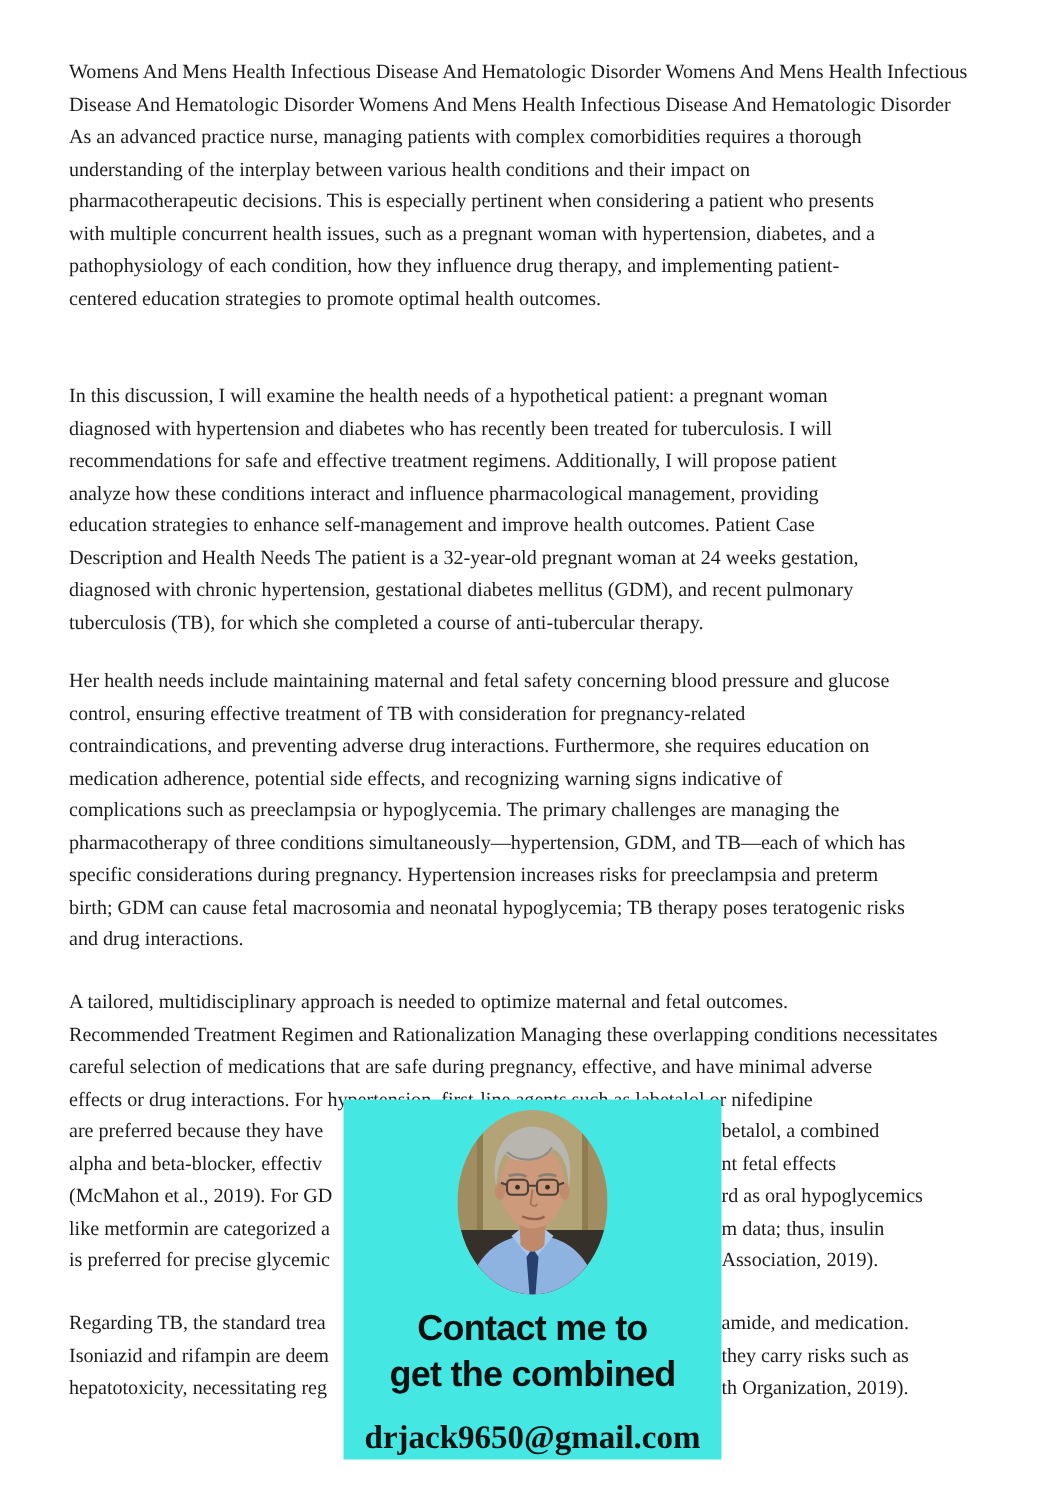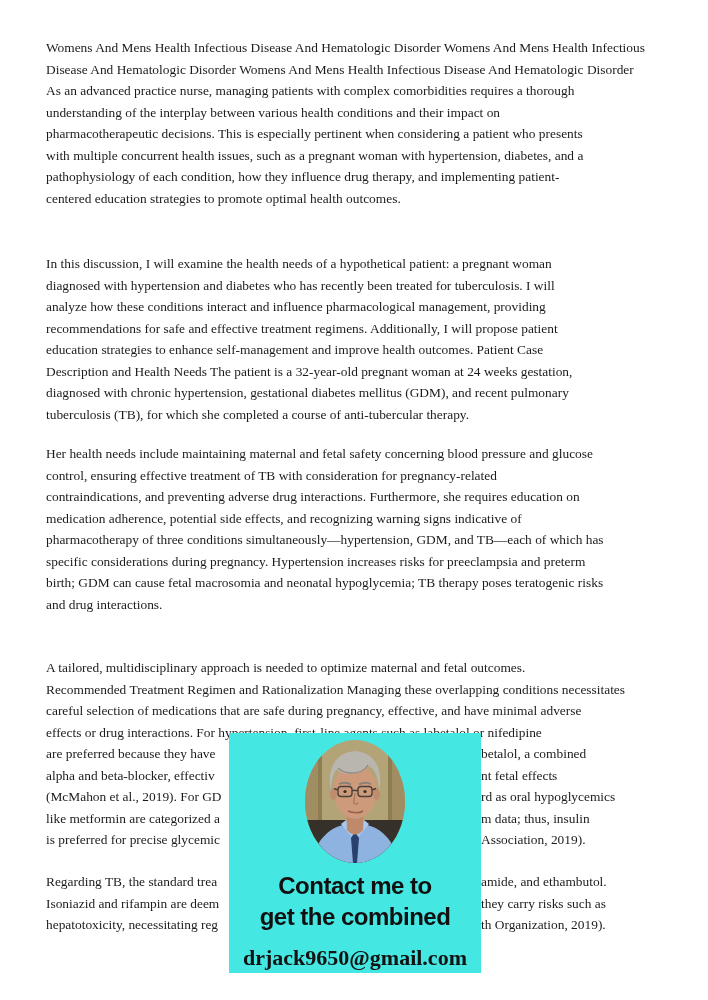--- a/index.html
+++ b/index.html
@@ -44,53 +44,54 @@
     <div class="line">understanding of the interplay between various health conditions and their impact on</div>
     <div class="line">pharmacotherapeutic decisions. This is especially pertinent when considering a patient who presents</div>
     <div class="line">with multiple concurrent health issues, such as a pregnant woman with hypertension, diabetes, and a</div>
     <div class="line">pathophysiology of each condition, how they influence drug therapy, and implementing patient-</div>
     <div class="line">centered education strategies to promote optimal health outcomes.</div>
   </div>
 
   <div class="para" id="p1">
     <div class="line">In this discussion, I will examine the health needs of a hypothetical patient: a pregnant woman</div>
     <div class="line">diagnosed with hypertension and diabetes who has recently been treated for tuberculosis. I will</div>
+    <div class="line">recommendations for safe and effective treatment regimens. Additionally, I will propose patient</div>
     <div class="line">analyze how these conditions interact and influence pharmacological management, providing</div>
-    <div class="line">recommendations for safe and effective treatment regimens. Additionally, I will propose patient</div>
     <div class="line">education strategies to enhance self-management and improve health outcomes. Patient Case</div>
     <div class="line">Description and Health Needs The patient is a 32-year-old pregnant woman at 24 weeks gestation,</div>
     <div class="line">diagnosed with chronic hypertension, gestational diabetes mellitus (GDM), and recent pulmonary</div>
     <div class="line">tuberculosis (TB), for which she completed a course of anti-tubercular therapy.</div>
   </div>
 
   <div class="para" id="p2">
     <div class="line">Her health needs include maintaining maternal and fetal safety concerning blood pressure and glucose</div>
     <div class="line">control, ensuring effective treatment of TB with consideration for pregnancy-related</div>
     <div class="line">contraindications, and preventing adverse drug interactions. Furthermore, she requires education on</div>
     <div class="line">medication adherence, potential side effects, and recognizing warning signs indicative of</div>
+    <div class="line">complications such as preeclampsia or hypoglycemia. The primary challenges are managing the</div>
     <div class="line">pharmacotherapy of three conditions simultaneously—hypertension, GDM, and TB—each of which has</div>
     <div class="line">specific considerations during pregnancy. Hypertension increases risks for preeclampsia and preterm</div>
     <div class="line">birth; GDM can cause fetal macrosomia and neonatal hypoglycemia; TB therapy poses teratogenic risks</div>
     <div class="line">and drug interactions.</div>
   </div>
 
   <div class="para" id="p3">
     <div class="line">A tailored, multidisciplinary approach is needed to optimize maternal and fetal outcomes.</div>
     <div class="line">Recommended Treatment Regimen and Rationalization Managing these overlapping conditions necessitates</div>
     <div class="line">careful selection of medications that are safe during pregnancy, effective, and have minimal adverse</div>
     <div class="line">effects or drug interactions. For hypertension, first-line agents such as labetalol or nifedipine</div>
     <div class="line"><span>are preferred because they have</span><span class="frag-right">betalol, a combined</span></div>
     <div class="line"><span>alpha and beta-blocker, effectiv</span><span class="frag-right">nt fetal effects</span></div>
     <div class="line"><span>(McMahon et al., 2019). For GD</span><span class="frag-right">rd as oral hypoglycemics</span></div>
     <div class="line"><span>like metformin are categorized a</span><span class="frag-right">m data; thus, insulin</span></div>
     <div class="line"><span>is preferred for precise glycemic</span><span class="frag-right">Association, 2019).</span></div>
   </div>
 
   <div class="para" id="p4">
-    <div class="line"><span>Regarding TB, the standard trea</span><span class="frag-right">amide, and ethambutol.</span></div>
+    <div class="line"><span>Regarding TB, the standard trea</span><span class="frag-right">amide, and medication.</span></div>
     <div class="line"><span>Isoniazid and rifampin are deem</span><span class="frag-right">they carry risks such as</span></div>
     <div class="line"><span>hepatotoxicity, necessitating reg</span><span class="frag-right">th Organization, 2019).</span></div>
   </div>
 
   <div class="overlay">
     <svg class="photo" width="100" height="123" viewBox="0 0 100 123" xmlns="http://www.w3.org/2000/svg">
       <defs>
           <clipPath id="ovalClip">
             <ellipse cx="50" cy="61.5" rx="50" ry="61.5"></ellipse>
           </clipPath>

